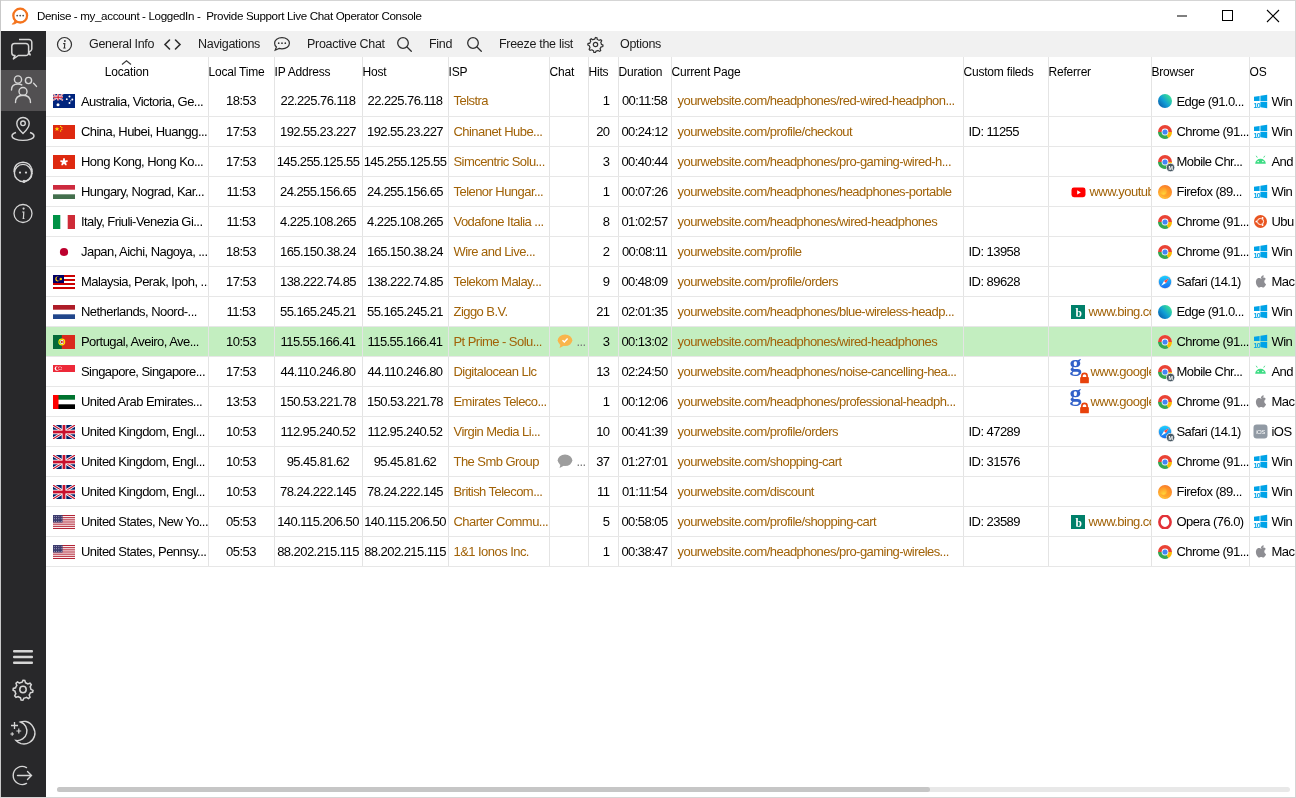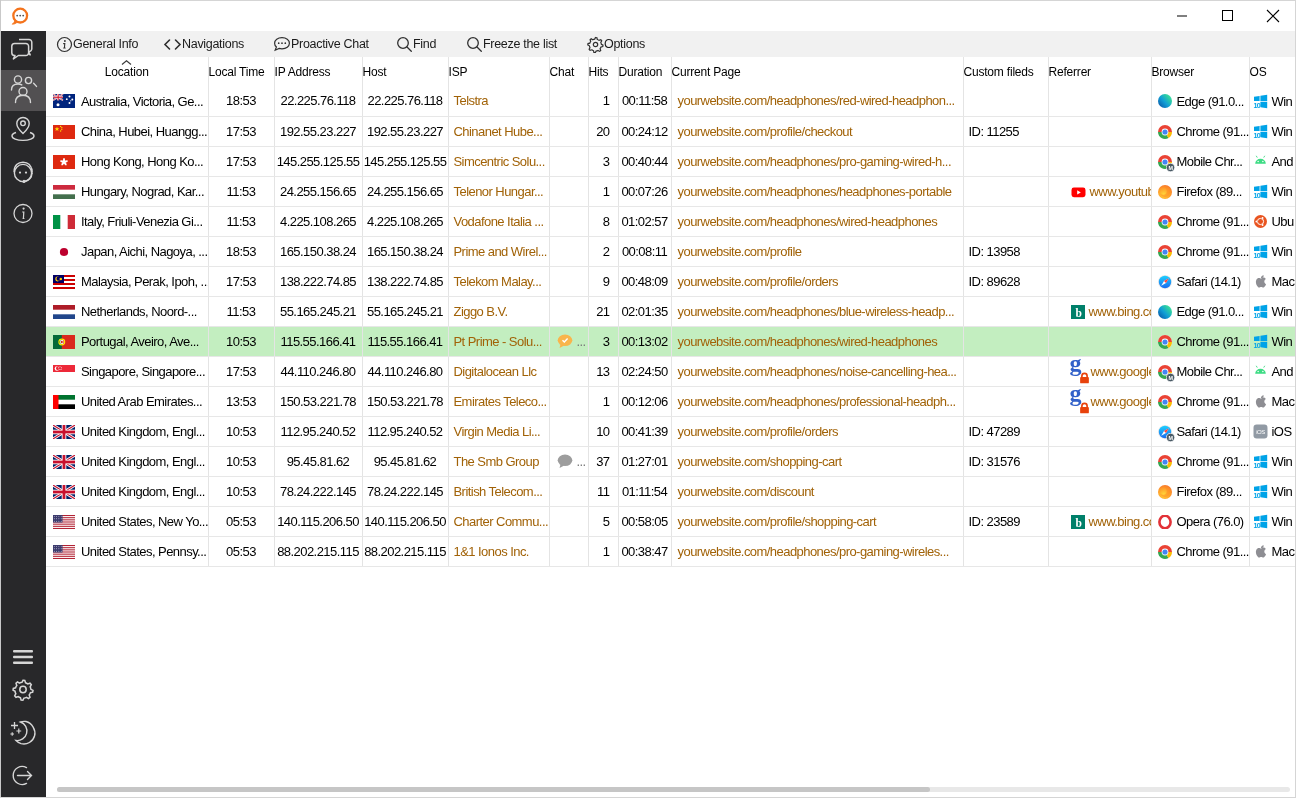--- a/index.html
+++ b/index.html
@@ -12,21 +12,21 @@
 #titlebar{position:absolute;left:0;top:0;width:1296px;height:31px;background:#fff}
 #appicon{position:absolute;left:10px;top:7px}
 #title{position:absolute;left:37px;top:0;height:31px;line-height:31px;font-size:11.6px;letter-spacing:-0.35px;color:#000}
 .capbtn{position:absolute;top:0;width:46px;height:31px}
 
 #sidebar{position:absolute;left:0;top:31px;width:46px;height:767px;background:#28282a}
 .sbi{position:absolute;left:0;width:46px;height:41px}
 .sbi.sel{background:#525052}
 
 #toolbar{position:absolute;left:46px;top:31px;width:1250px;height:26px;background:#f1f1f1}
-.tbi{position:absolute;top:0;height:26px;display:flex;align-items:center;gap:0;font-size:12.5px;letter-spacing:-0.3px;color:#1b1b1b}
+.tbi{position:absolute;top:0;height:26px;display:flex;align-items:center;gap:16px;font-size:12.5px;letter-spacing:-0.3px;color:#1b1b1b}
 .tbi .tic{display:block}
 
 #tablewrap{position:absolute;left:46px;top:57px;width:1250px;height:512px;overflow:hidden}
 table{border-collapse:collapse;table-layout:fixed;width:1265px;font-size:13px;letter-spacing:-0.55px;color:#000}
 td{border-right:1px solid #e4e4e4;overflow:hidden;white-space:nowrap;height:30px;padding:0}
 tr.hd td{height:29px;border-bottom:none;font-size:12px;letter-spacing:-0.2px}
 tbody td{border-bottom:1px solid #e7e7e7}
 td:last-child{border-right:none}
 tr.sel td{background:#c3eec0}
 .c-loc{padding-left:7px}
@@ -63,20 +63,21 @@
 <body>
 <div id="app">
 <div id="titlebar">
 <svg id="appicon" width="20" height="19" viewBox="0 0 20 19">
         <circle cx="10.2" cy="8.6" r="6.9" fill="none" stroke="#f4731c" stroke-width="2.3"></circle>
         <path d="M5.2,13.2 C4.4,15 3.5,16.2 2.2,17.2 C3.9,17.3 5.7,16.6 7.1,15.3" fill="#f4731c" stroke="#f4731c" stroke-width="0.8" stroke-linejoin="round"></path>
         <circle cx="7.2" cy="8.6" r="0.95" fill="#555"></circle>
         <circle cx="10.2" cy="8.6" r="0.95" fill="#555"></circle>
         <circle cx="13.2" cy="8.6" r="0.95" fill="#555"></circle>
       </svg>
+<div id="title">Denise - my_account - LoggedIn -&nbsp; Provide Support Live Chat Operator Console</div>
 <svg class="capbtn" style="left:1159px" width="46" height="31">
         <rect x="18" y="15.5" width="10" height="1" fill="#000"></rect>
       </svg>
 <svg class="capbtn" style="left:1205px" width="46" height="31">
         <rect x="17.5" y="10.5" width="10" height="10" fill="none" stroke="#000" stroke-width="1"></rect>
       </svg>
 <svg class="capbtn" style="left:1250px" width="46" height="31">
         <path d="M17,10 L29,22 M29,10 L17,22" stroke="#000" stroke-width="1.1"></path>
       </svg>
 </div>
@@ -433,21 +434,21 @@
               </svg><span class="otxt">Ubu</span></td>
           </tr>
           <tr>
             <td class="c-loc"><span class="flgw"><svg class="flg" width="22" height="14" viewBox="0 0 22 14">
                   <rect width="22" height="14" fill="#fff"></rect>
                   <circle cx="11" cy="7" r="4.1" fill="#bc002d"></circle>
                 </svg></span><span class="loctxt">Japan, Aichi, Nagoya, ...</span></td>
             <td class="c-time">18:53</td>
             <td class="c-ip">165.150.38.24</td>
             <td class="c-host">165.150.38.24</td>
-            <td class="c-isp"><span class="lnk">Prime and Wirel...</span></td>
+            <td class="c-isp"><span class="lnk">Wire and Live...</span></td>
             <td class="c-chat"></td>
             <td class="c-hits">2</td>
             <td class="c-dur">00:08:11</td>
             <td class="c-page"><span class="lnk">yourwebsite.com/profile</span></td>
             <td class="c-cf">ID: 13958</td>
             <td class="c-ref"></td>
             <td class="c-bro"><span class="bwrap"><svg class="bic" width="14" height="14" viewBox="0 0 14 14">
                   <circle cx="7" cy="7" r="7" fill="#fff"></circle>
                   <path d="M7,7 L0,7 A7,7 0 0 1 14,7 Z" fill="#ea4335"></path>
                   <path d="M7,7 L0,7 A7,7 0 0 0 10.5,13.06 Z" fill="#34a853"></path>

